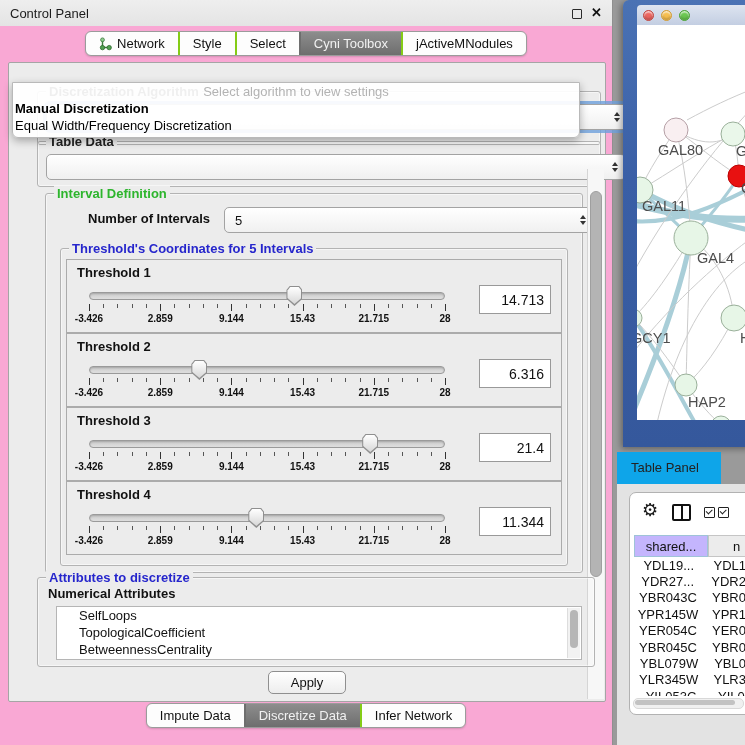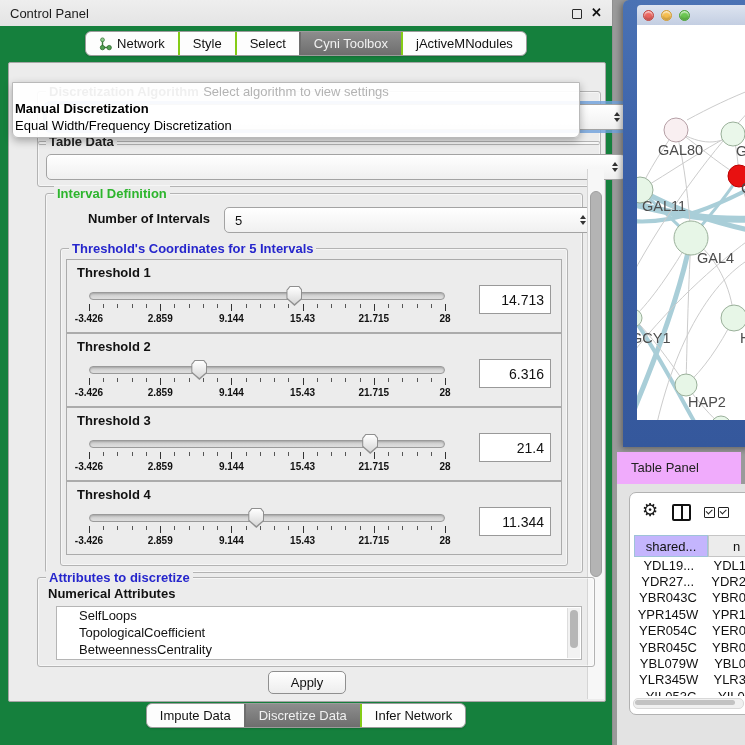--- a/index.html
+++ b/index.html
@@ -1,19 +1,19 @@
 <!DOCTYPE html>
 <html><head>
 <meta charset="utf-8">
 <style>
   html,body{margin:0;padding:0;}
   body{width:745px;height:745px;overflow:hidden;position:relative;background:#9a9a9a;
        font-family:"Liberation Sans",sans-serif;-webkit-font-smoothing:antialiased;}
   
-  #ctrl-win{position:absolute;left:0;top:0;width:612px;height:745px;background:#15803d;
+  #ctrl-win{position:absolute;left:0;top:0;width:612px;height:745px;background:#f9a8d4;
             border-right:1px solid #8f8f8f;}
   .titlebar{position:absolute;left:0;top:0;right:0;height:26px;background:linear-gradient(#eeeeee,#e4e4e4);}
   .wtitle{position:absolute;left:10px;top:6px;font-size:13px;color:#1c1c1c;}
   .win-box{position:absolute;right:30px;top:9px;width:8px;height:8px;border:1.5px solid #2b2b2b;border-radius:1px;}
   .win-close{position:absolute;right:10px;top:5px;font-size:13px;font-weight:bold;color:#111;}
   .tabbar{position:absolute;left:0;right:0;top:31px;display:flex;justify-content:center;}
   #bottom-tabbar{top:703px;}
   .segctrl{display:inline-flex;border:1px solid #9b9b9b;border-radius:6px;background:#fdfdfd;
            overflow:hidden;height:23px;box-shadow:0 1px 2px rgba(0,0,0,.15);}
   .seg{display:flex;align-items:center;gap:5px;padding:0 13px;font-size:13px;color:#111;
@@ -90,21 +90,21 @@
            background:linear-gradient(#dde4f0,#c3cee2);display:flex;align-items:center;gap:7px;padding-left:6px;box-sizing:border-box;}
   .light{width:11px;height:11px;border-radius:50%;
          box-shadow:inset 0 1.5px 1.5px rgba(255,255,255,.75), inset 0 -2px 2px rgba(0,0,0,.18);}
   .light.red{background:#ec6560;border:1px solid #c04a44;box-sizing:border-box;}
   .light.yellow{background:#f6be4f;border:1px solid #d19d3b;box-sizing:border-box;}
   .light.green{background:#6ac74f;border:1px solid #4fa33a;box-sizing:border-box;}
   #net-canvas{position:absolute;left:14px;top:25px;width:116px;height:395px;background:#fff;overflow:hidden;}
   #net-svg{display:block;width:116px;height:395px;}
   .nlabel{font-size:14.5px;fill:#4d4d4d;font-family:"Liberation Sans",sans-serif;}
   
-  #table-bar{position:absolute;left:617px;top:452px;width:124px;height:32px;background:#f0abfc;
+  #table-bar{position:absolute;left:617px;top:452px;width:104px;height:32px;background:#0ea5e9;
              border-bottom:1px solid #d2d2d2;}
   #table-bar span{position:absolute;left:14px;top:8px;font-size:13px;color:#222;white-space:nowrap;}
   #table-region{position:absolute;left:617px;top:484px;width:128px;height:261px;background:#e3e3e3;}
   #table-card{position:absolute;left:629px;top:492px;width:116px;height:221px;background:#fff;
               border:1px solid #b2b2b2;border-radius:7px 0 0 7px;overflow:hidden;}
   .gear{position:absolute;left:12px;top:8px;font-size:18px;color:#1a1a1a;line-height:18px;}
   .split{position:absolute;left:42px;top:11px;width:15px;height:13px;border:2px solid #111;border-radius:2px;}
   .split::after{content:"";position:absolute;left:50%;top:0;bottom:0;width:2px;background:#111;transform:translateX(-50%);}
   .cb{position:absolute;top:14px;width:9px;height:9px;border:1.5px solid #222;border-radius:1px;}
   .cb::after{content:"";position:absolute;left:1px;top:1px;width:5px;height:2.5px;

